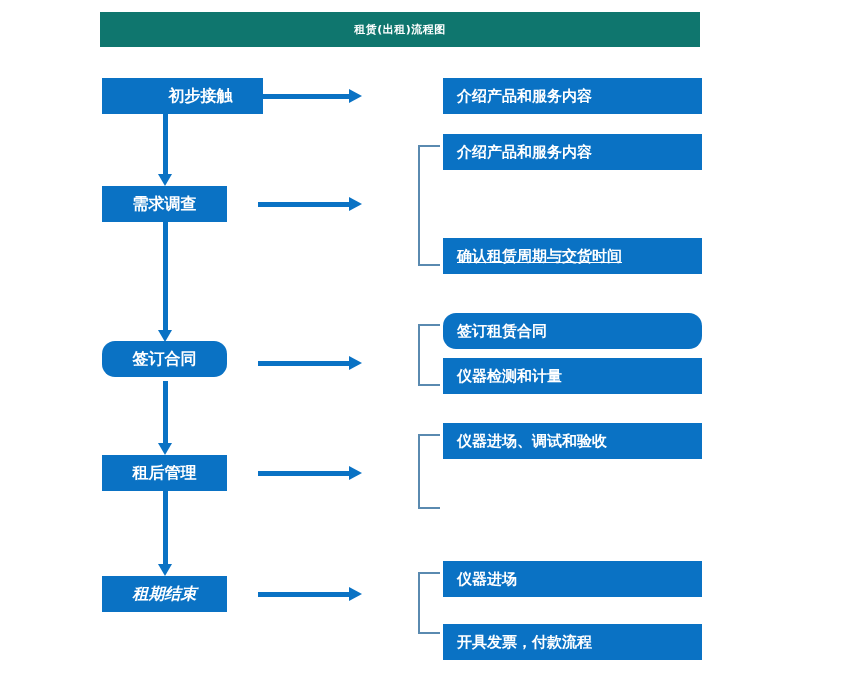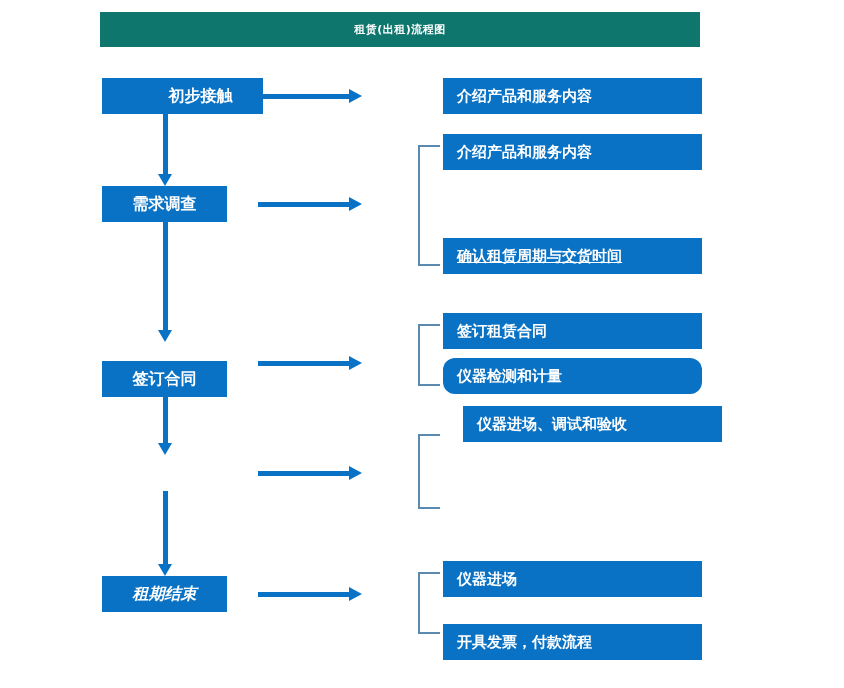--- a/index.html
+++ b/index.html
@@ -167,46 +167,47 @@
   <div class="bracket" style="top:145px; height:121px;"></div>
 
   <div class="detail-box" style="top:134px;">介绍产品和服务内容</div>
   <div class="detail-box" style="top:238px;text-decoration:underline;">确认租赁周期与交货时间</div>
 
   <div class="v-arrow" style="top:222px; height:120px;">
     <div class="shaft" style="height:108px;"></div>
     <div class="head"></div>
   </div>
 
-  <div class="stage-box" style="top:361px;">签订合同</div>
+  <div class="stage-box" style="top:341px;border-radius:13px;">签订合同</div>
 
   <div class="h-arrow" style="top:356px;">
     <div class="shaft"></div>
     <div class="head"></div>
   </div>
 
   <div class="bracket" style="top:324px; height:62px;"></div>
 
-  <div class="detail-box" style="top:313px;">签订租赁合同</div>
-  <div class="detail-box" style="top:358px;border-radius:12px;">仪器检测和计量</div>
+  <div class="detail-box" style="top:313px;border-radius:13px;">签订租赁合同</div>
+  <div class="detail-box" style="top:358px;">仪器检测和计量</div>
 
   <div class="v-arrow" style="top:381px; height:74px;">
     <div class="shaft" style="height:62px;"></div>
     <div class="head"></div>
   </div>
 
+  <div class="stage-box" style="top:455px;">租后管理</div>
 
   <div class="h-arrow" style="top:466px;">
     <div class="shaft"></div>
     <div class="head"></div>
   </div>
 
   <div class="bracket" style="top:434px; height:75px;"></div>
 
-  <div class="detail-box" style="top:406px;margin-left:20px;">仪器进场、调试和验收</div>
+  <div class="detail-box" style="top:423px;">仪器进场、调试和验收</div>
 
   <div class="v-arrow" style="top:491px; height:85px;">
     <div class="shaft" style="height:73px;"></div>
     <div class="head"></div>
   </div>
 
   <div class="stage-box" style="top:576px;font-style:italic;">租期结束</div>
 
   <div class="h-arrow" style="top:587px;">
     <div class="shaft"></div>

